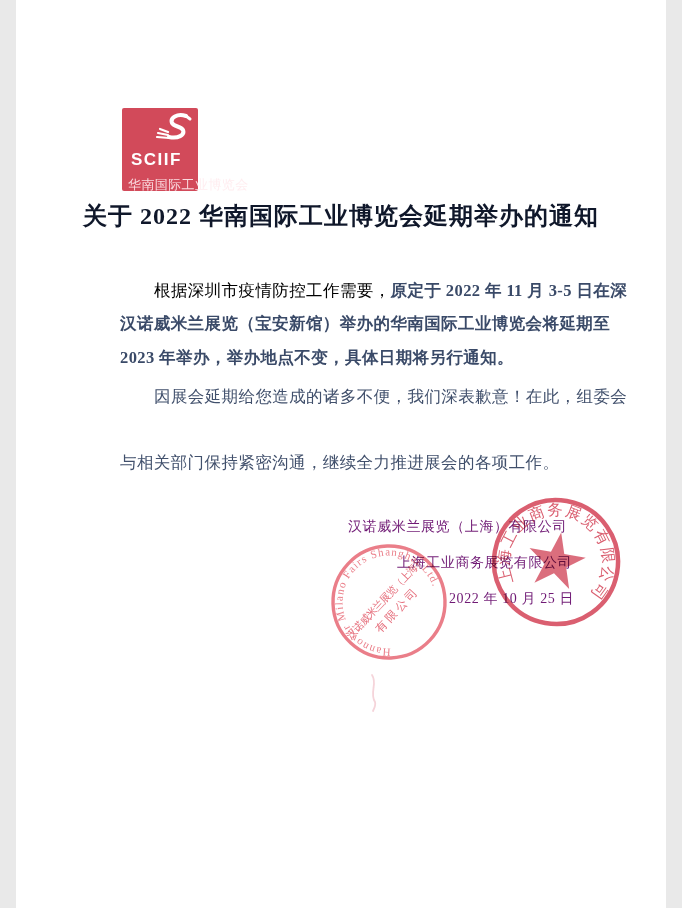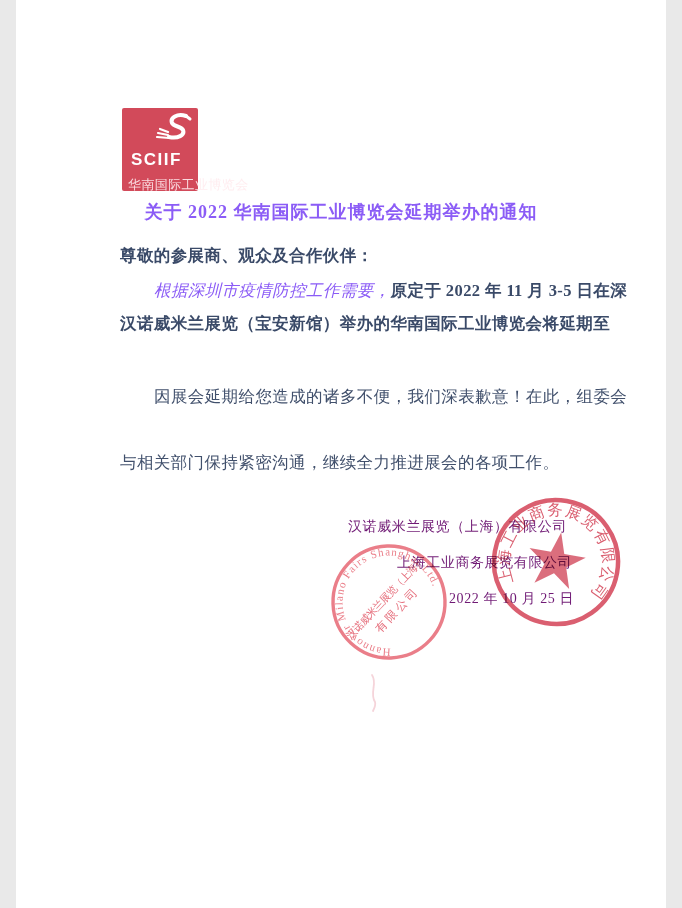--- a/index.html
+++ b/index.html
@@ -16,26 +16,26 @@
     background:#d24a5a; border-radius:2px; }
   .logo .swan { position:absolute; right:4px; top:4px; }
   .logo .brand { position:absolute; left:9px; top:42px; color:#ffffff;
     font-family:"Liberation Sans", sans-serif; font-weight:bold;
     font-size:17px; letter-spacing:1.5px; }
   .logo .sub { position:absolute; left:6px; top:68px; color:rgba(255,235,238,.9);
     font-size:13px; letter-spacing:0.4px; white-space:nowrap; }
 
   
   .title { position:absolute; left:0; right:0; top:200px; text-align:center;
-    font-size:18px; font-weight:bold; color:#8b5cf6; letter-spacing:1px; }
+    font-size:24px; font-weight:bold; color:#0f172a; letter-spacing:1px; }
   .line { position:absolute; left:104px; white-space:nowrap;
     font-size:16.5px; color:#41506c; letter-spacing:0.4px; }
   .indent { padding-left:34px; }
   .bold  { font-weight:bold; color:#3a4a68; }
-  .light { color:#8b5cf6;font-style:italic; }
+  .light { color:#000000; }
   .sig { position:absolute; white-space:nowrap; font-size:14px; color:#701a75;
     letter-spacing:0.6px; }
 
   
   .stamp { position:absolute; mix-blend-mode:multiply; opacity:.9; }
   .stamp text { font-family:"Liberation Serif", serif; }
 </style>
 </head>
 <body>
 
@@ -48,32 +48,32 @@
       <path d="M38 4 C29 1 22 6 24 11 C26 15 33 14 35 18 C37 23 30 27 21 25" fill="none" stroke="#ffffff" stroke-width="4" stroke-linecap="round"></path>
       <path d="M38 4 L42 7" fill="none" stroke="#ffffff" stroke-width="3" stroke-linecap="round"></path>
       <path d="M12 17 L20 20 M10 21 L20 23 M9 25 L21 26" fill="none" stroke="#ffffff" stroke-width="2.2" stroke-linecap="round"></path>
     </svg>
     <div class="brand">SCIIF</div>
     <div class="sub">华南国际工业博览会</div>
   </div>
 
   <div class="title">关于 2022 华南国际工业博览会延期举办的通知</div>
 
-  <div class="line bold" style="top:245px">
-    <span>尊敬的参展商、观众及合作伙伴：</span>
-  </div>
 
   <div class="line indent" style="top:280px">
     <span class="light">根据深圳市疫情防控工作需要，</span><span class="bold">原定于 2022 年 11 月 3-5 日在深</span>
   </div>
 
   <div class="line bold" style="top:313px">
     <span>汉诺威米兰展览（宝安新馆）举办的华南国际工业博览会将延期至</span>
   </div>
 
+  <div class="line bold" style="top:347px">
+    <span>2023 年举办，举办地点不变，具体日期将另行通知。</span>
+  </div>
 
   <div class="line indent" style="top:386px">
     <span>因展会延期给您造成的诸多不便，我们深表歉意！在此，组委会</span>
   </div>
 
 
   <div class="line" style="top:452px">
     <span>与相关部门保持紧密沟通，继续全力推进展会的各项工作。</span>
   </div>
 

